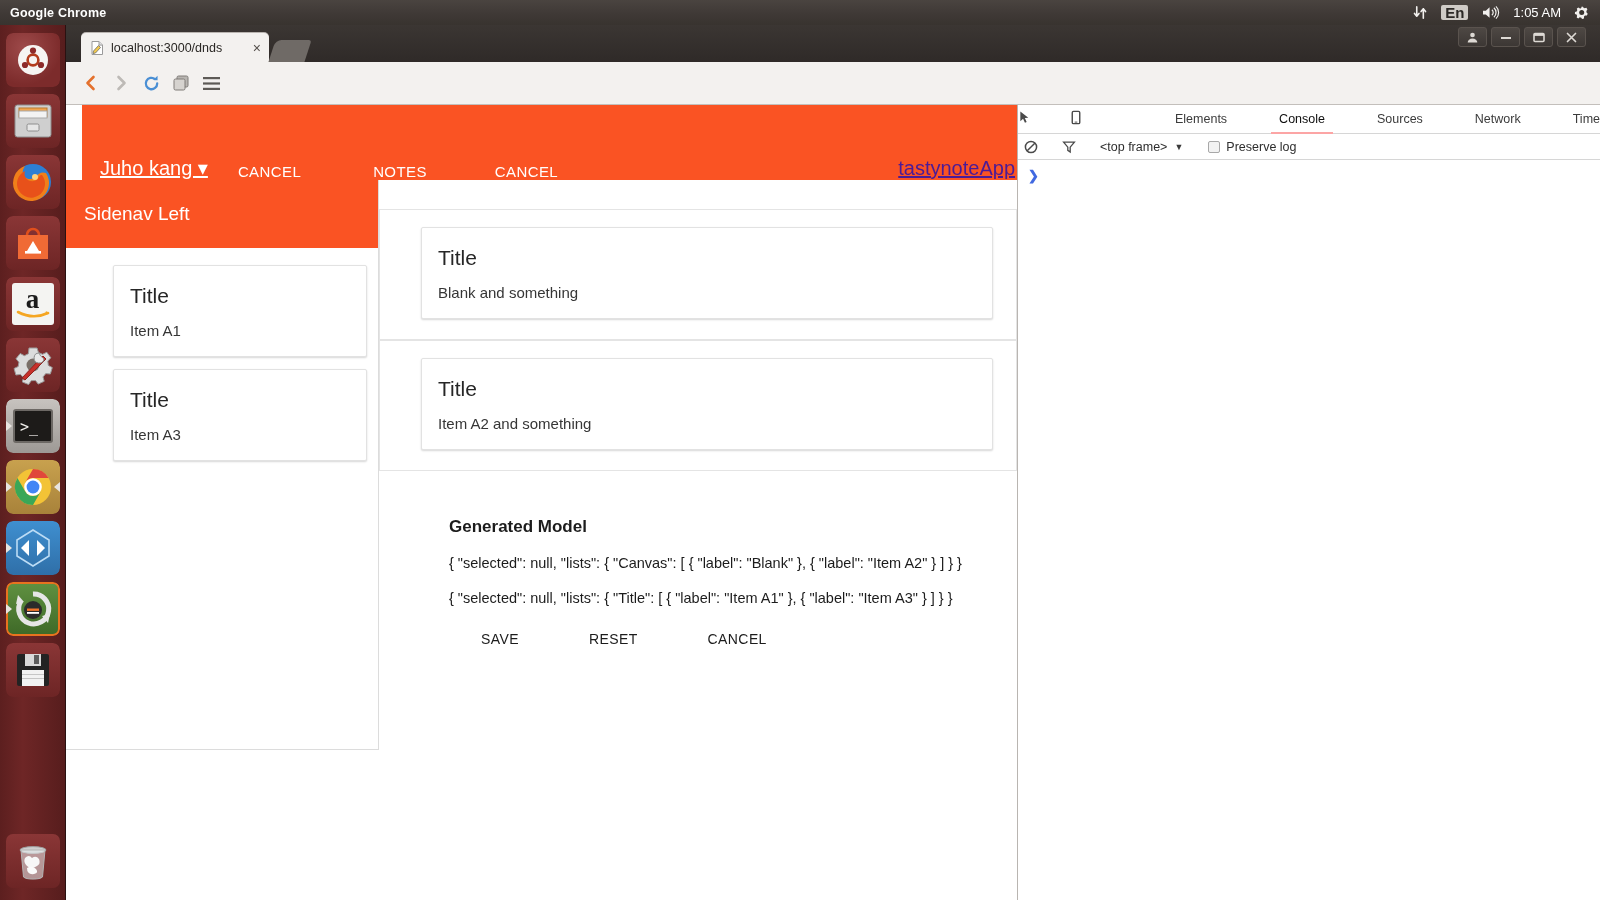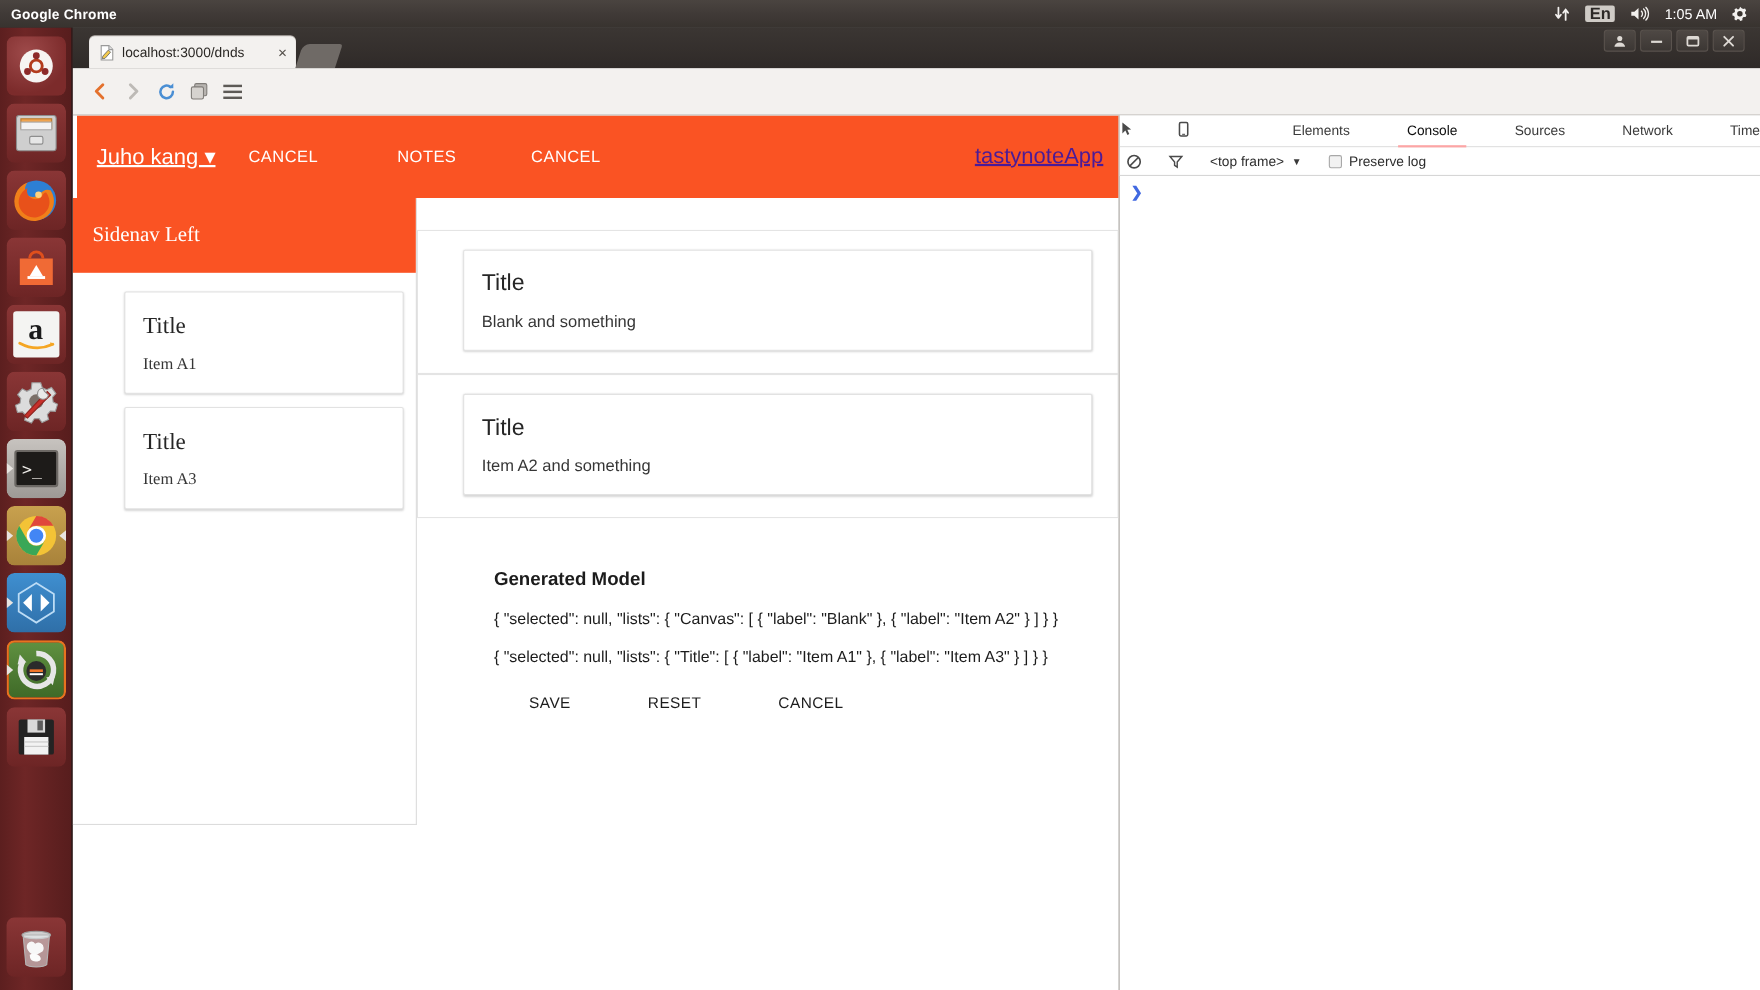--- a/index.html
+++ b/index.html
@@ -111,23 +111,23 @@
     position: absolute; left: 0; top: 80px; width: 951px; height: 795px;
     background: #ffffff; overflow: hidden;
   }
   #devtools {
     position: absolute; left: 951px; top: 80px; width: 583px; height: 795px;
     background: #ffffff; border-left: 1px solid #b9b5b1;
   }
 
   
   #app-header {
-    position: absolute; left: 4px; top: 0; width: 951px; height: 75px;
+    position: absolute; left: 16px; top: 0; width: 951px; height: 75px;
     background: #FA5323;
-    display: flex; align-items: center;
+    display: flex; align-items: flex-end;
   }
   #user-menu {
     margin-left: 18px; color: #fff; font-size: 20px;
     text-decoration: underline; white-space: nowrap;
   }
   .navlink {
     color: #ffffff; font-size: 15px; letter-spacing: .4px; text-decoration: none;
   }
   #nav-about { margin-left: 30px; }
   #nav-notes { margin-left: 72px; }
@@ -135,21 +135,20 @@
   #brand-link {
     margin-left: auto; margin-right: 18px;
     color: #4b1b97; font-size: 20px; text-decoration: underline; white-space: nowrap;
   }
 
   
   #sidenav {
     position: absolute; left: 0; top: 75px; width: 313px; height: 570px;
     background: #ffffff; border-right: 1px solid #dcdcdc; border-bottom: 1px solid #dcdcdc;
     z-index: 5;
-    font-family: Liberation Serif, serif;
   }
   #sidenav-header {
     height: 68px; background: #FA5323; color: #ffffff;
     display: flex; align-items: center; padding-left: 18px;
     font-size: 19px;
   }
   #sidenav-list { padding: 17px 11px 0 47px; }
 
   .card {
     background: #ffffff; border: 1px solid #e2e2e2; border-radius: 2px;

